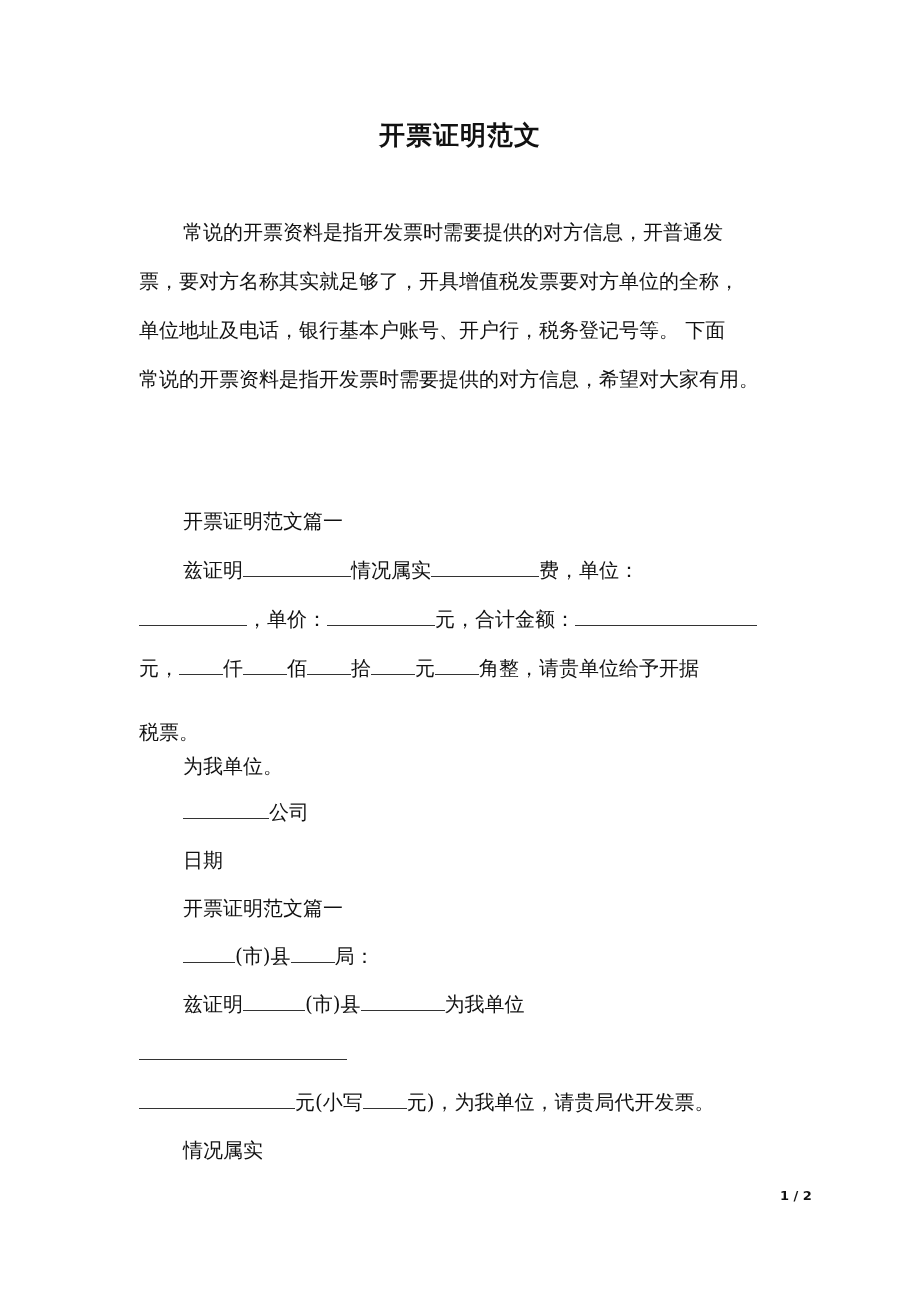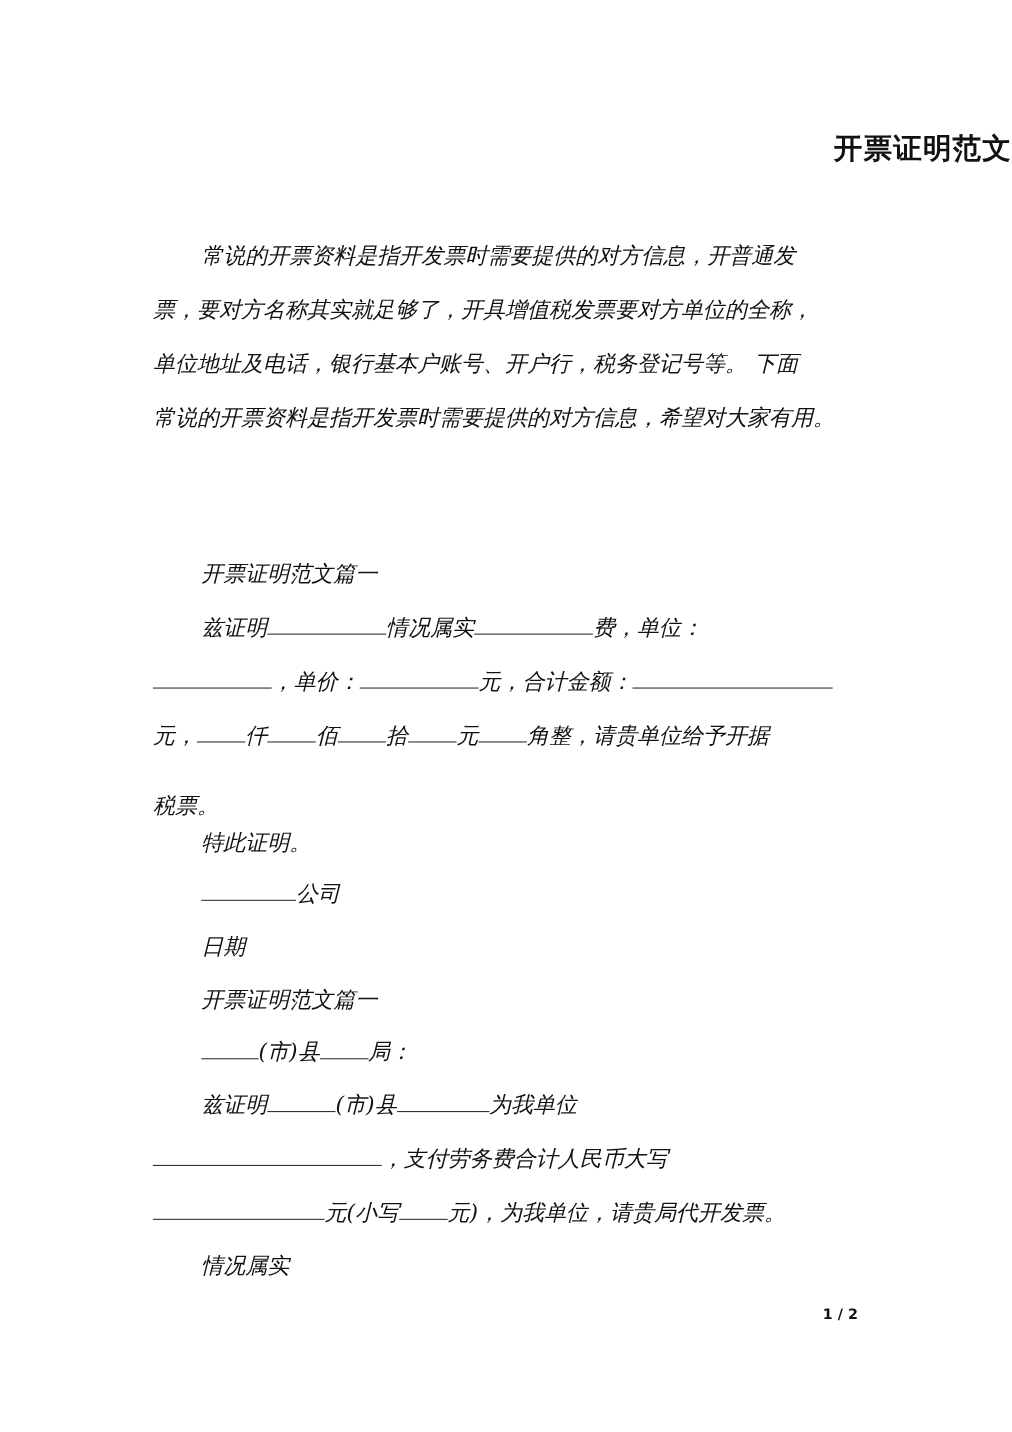--- a/index.html
+++ b/index.html
@@ -1,23 +1,23 @@
 <!DOCTYPE html>
 <html><head>
 <meta charset="utf-8">
 <style>
   html, body { margin: 0; padding: 0; background: #ffffff; }
   body { width: 920px; height: 1302px; position: relative; overflow: hidden;
          font-family: "DejaVu Serif", "Liberation Serif", serif; color: #111; }
-  .title { position: absolute; left: 0; width: 920px; top: 118px; text-align: right;
+  .title { position: absolute; left: 0; width: 920px; top: 118px; text-align: center;
            font-size: 26px; font-weight: bold; letter-spacing: 1px; }
-  .line { position: absolute; left: 139px; font-size: 20px; white-space: nowrap; line-height: 28px; font-style: italic; }
+  .line { position: absolute; left: 139px; font-size: 20px; white-space: nowrap; line-height: 28px; }
   .indent { left: 183px; }
   .u { display: inline-block; border-bottom: 1px solid #333; height: 20px; vertical-align: baseline; }
-  .pagenum { position: absolute; left: 748px; top: 1188px; font-family: "DejaVu Sans", sans-serif;
+  .pagenum { position: absolute; left: 780px; top: 1188px; font-family: "DejaVu Sans", sans-serif;
              font-weight: bold; font-size: 13px; text-align: center; }
 </style>
 </head>
 <body>
 
 <div class="title">开票证明范文</div>
 
 <div class="line indent" style="top:218px">常说的开票资料是指开发票时需要提供的对方信息，开普通发</div>
 <div class="line" style="top:267px">票，要对方名称其实就足够了，开具增值税发票要对方单位的全称，</div>
 <div class="line" style="top:316px">单位地址及电话，银行基本户账号、开户行，税务登记号等。 下面</div>
@@ -32,40 +32,40 @@
 <div class="line" style="top:605px">
   <span class="u" style="width:108px"></span><span>，单价：</span><span class="u" style="width:108px"></span><span>元，合计金额：</span><span class="u" style="width:182px"></span>
 </div>
 
 <div class="line" style="top:654px">
   <span>元，</span><span class="u" style="width:44px"></span><span>仟</span><span class="u" style="width:44px"></span><span>佰</span><span class="u" style="width:44px"></span><span>拾</span><span class="u" style="width:44px"></span><span>元</span><span class="u" style="width:44px"></span><span>角整，请贵单位给予开据</span>
 </div>
 
 <div class="line" style="top:718px">税票。</div>
 
-<div class="line indent" style="top:752px">特此证明。</div>
+<div class="line indent" style="top:752px">为我单位。</div>
 
 <div class="line indent" style="top:798px">
   <span class="u" style="width:86px"></span><span>公司</span>
 </div>
 
 <div class="line indent" style="top:846px">日期</div>
 
 <div class="line indent" style="top:894px">开票证明范文篇一</div>
 
 <div class="line indent" style="top:942px">
   <span class="u" style="width:52px"></span><span>(市)县</span><span class="u" style="width:44px"></span><span>局：</span>
 </div>
 
 <div class="line indent" style="top:990px">
   <span>兹证明</span><span class="u" style="width:62px"></span><span>(市)县</span><span class="u" style="width:84px"></span><span>为我单位</span>
 </div>
 
 <div class="line" style="top:1039px">
-  <span class="u" style="width:208px"></span><span>，支付劳务费合计人民币大写</span>
+  <span class="u" style="width:208px"></span>
 </div>
 
 <div class="line" style="top:1088px">
   <span class="u" style="width:156px"></span><span>元(小写</span><span class="u" style="width:44px"></span><span>元)，为我单位，请贵局代开发票。</span>
 </div>
 
 <div class="line indent" style="top:1136px">情况属实</div>
 
 <div class="pagenum">1 / 2</div>
 

